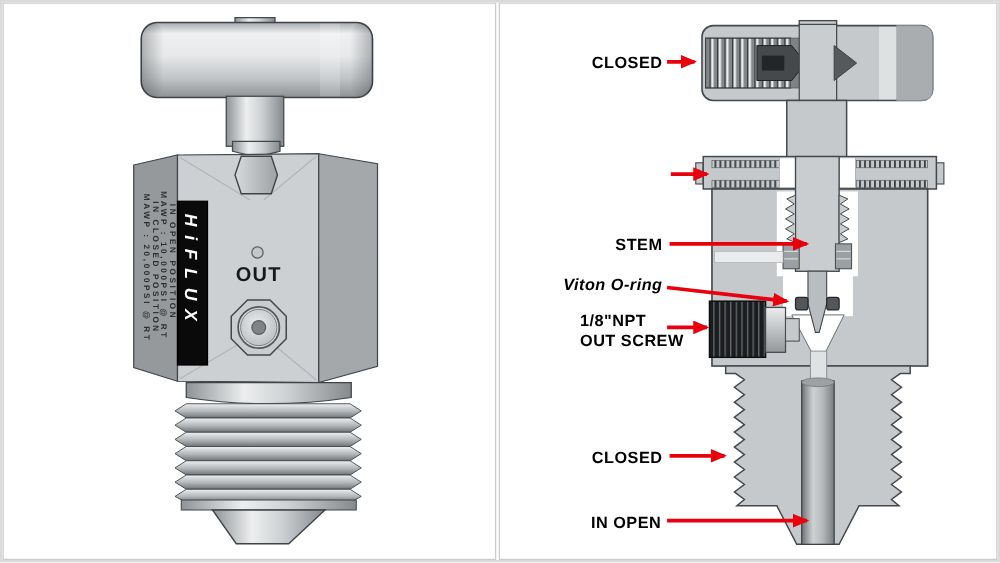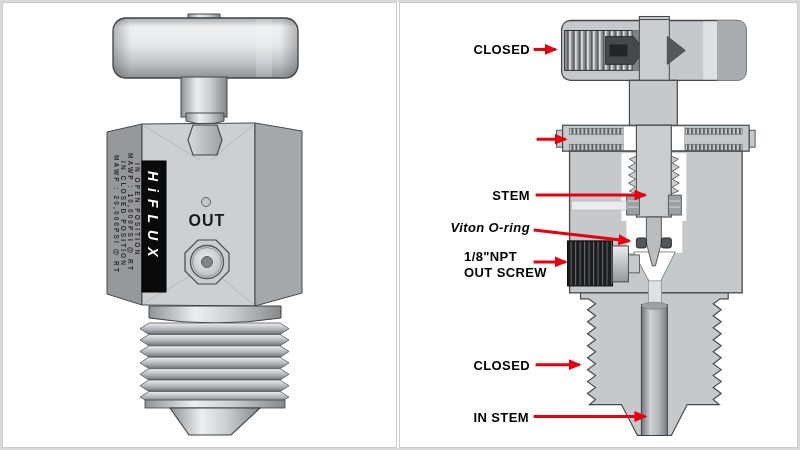--- a/index.html
+++ b/index.html
@@ -256,16 +256,16 @@
 
     <div class="overlay">
       <div class="callout c-handle">CLOSED</div>
       <div class="callout c-stem">STEM</div>
       <div class="callout c-viton">Viton O-ring</div>
       <div class="callout c-outport">
         <div>1/8"NPT</div>
         <div>OUT SCREW</div>
       </div>
       <div class="callout c-screw">CLOSED</div>
-      <div class="callout c-inport">IN STEM</div>
+      <div class="callout c-inport">IN OPEN</div>
     </div>
   </div>
 </div>
 
 </body></html>

